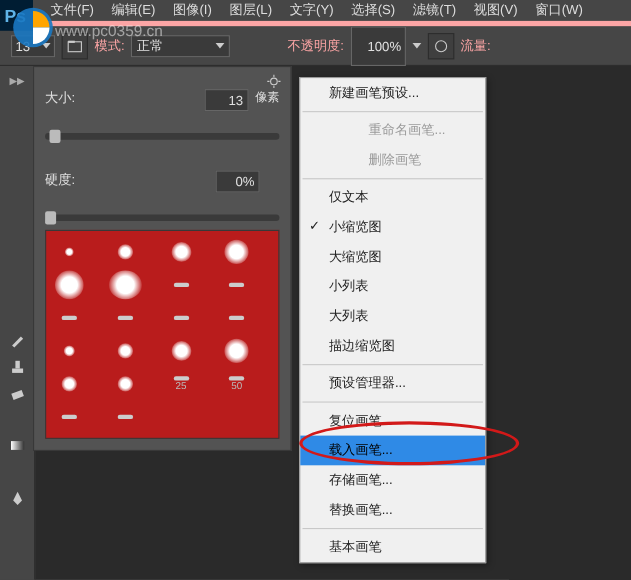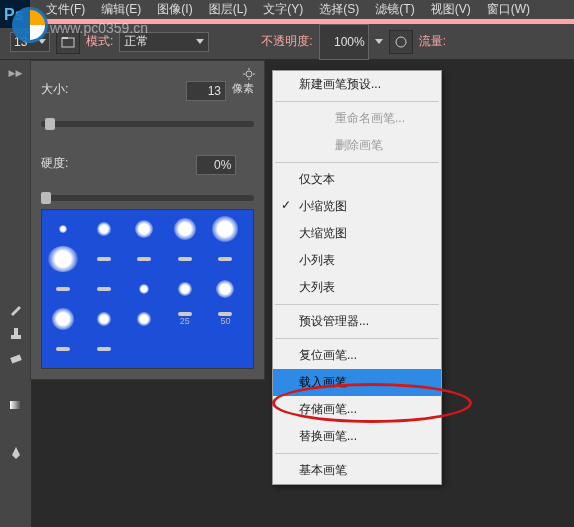--- a/index.html
+++ b/index.html
@@ -24,21 +24,21 @@
 
 .canvas-area { flex: 1; background: #2a2a2a; position: relative; }
 
 .brush-panel { position: absolute; top: 60px; left: 30px; width: 235px; background: #535353; border: 1px solid #383838; z-index: 5; }
 .brush-panel .row { display: flex; padding: 20px 10px; gap: 6px; }
 .brush-panel .gear { position: absolute; top: 6px; right: 8px; }
 .num-input { background: #3a3a3a; border: 1px solid #666; width: 40px; height: 20px; display: inline-flex; align-items: center; justify-content: flex-end; padding: 0 4px; }
 .unit { color: #ddd; font-size: 11px; }
 .slider { margin: 0 10px 8px; height: 6px; background: #3a3a3a; border-radius: 3px; position: relative; }
 .slider .thumb { position: absolute; top: -3px; width: 10px; height: 12px; background: #bbb; border-radius: 2px; }
-.swatches { margin: 3px 10px 10px; border: 1px solid #383838; background: #1d4ed8; padding: 6px; display: grid; grid-template-columns: repeat(5, 1fr); gap: 4px; }
+.swatches { margin: 3px 10px 10px; border: 1px solid #383838; background: #b91c1c; padding: 6px; display: grid; grid-template-columns: repeat(4, 1fr); gap: 4px; }
 .swatch { width: 30px; height: 26px; display: flex; flex-direction: column; align-items: center; justify-content: center; }
 .circle { border-radius: 50%; background: radial-gradient(circle, #fff 40%, rgba(255,255,255,0) 80%); }
 .sz { font-size: 9px; color: #bbb; text-align: center; }
 
 .context-menu { position: absolute; top: 70px; left: 272px; width: 170px; background: #f0f0f0; border: 1px solid #9a9a9a; box-shadow: 2px 2px 6px rgba(0,0,0,0.4); z-index: 20; color: #222; font-size: 12px; }
 .context-menu .mitem { padding: 5px 26px 5px 26px; position: relative; }
 .context-menu .mitem.hl { background: #2f8ae6; color: #000000; }
 .context-menu .sep { height: 1px; background: #c8c8c8; margin: 3px 2px; }
 .context-menu .check { position: absolute; left: 8px; top: 5px; }
 .context-menu .mitem.disabled { color: #9a9a9a; margin-left: 36px; }
@@ -268,20 +268,21 @@
     <div class="mitem"><span>新建画笔预设...</span></div>
     <div class="sep"></div>
     <div class="mitem disabled"><span>重命名画笔...</span></div>
     <div class="mitem disabled"><span>删除画笔</span></div>
     <div class="sep"></div>
     <div class="mitem"><span>仅文本</span></div>
     <div class="mitem"><span class="check">✓</span><span>小缩览图</span></div>
     <div class="mitem"><span>大缩览图</span></div>
     <div class="mitem"><span>小列表</span></div>
     <div class="mitem"><span>大列表</span></div>
+    <div class="mitem"><span>描边缩览图</span></div>
     <div class="sep"></div>
     <div class="mitem"><span>预设管理器...</span></div>
     <div class="sep"></div>
     <div class="mitem"><span>复位画笔...</span></div>
     <div class="mitem hl"><span>载入画笔...</span></div>
     <div class="mitem"><span>存储画笔...</span></div>
     <div class="mitem"><span>替换画笔...</span></div>
     <div class="sep"></div>
     <div class="mitem"><span>基本画笔</span></div>
   </div>

